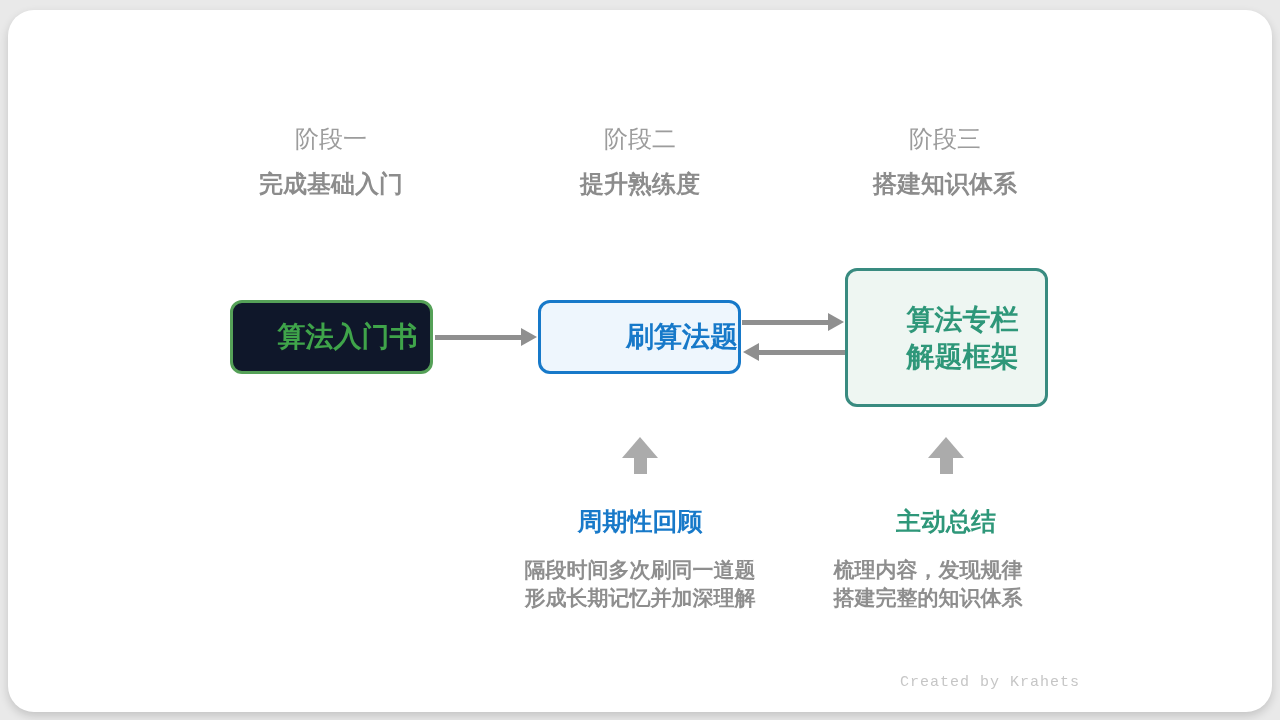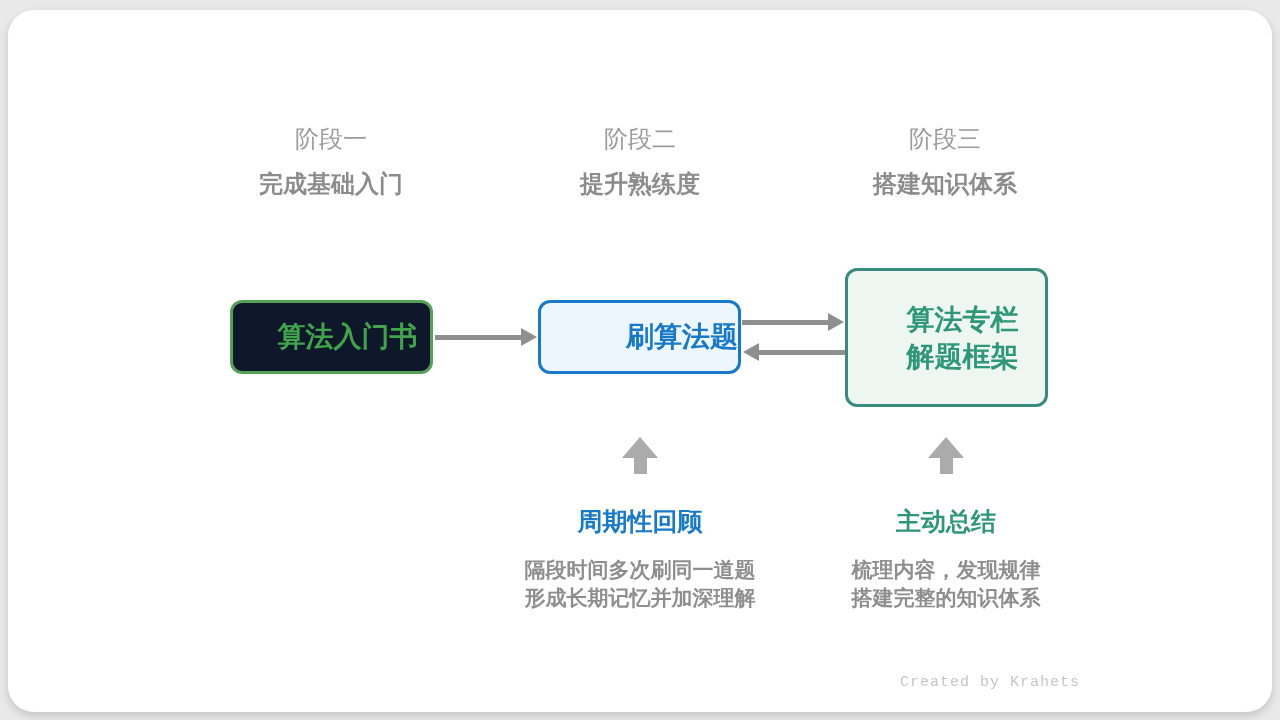--- a/index.html
+++ b/index.html
@@ -188,19 +188,19 @@
     <div class="stem"></div>
   </div>
 
   <div class="callout-title blue" style="left:540px; top:506px;">周期性回顾</div>
   <div class="callout-desc" style="left:490px; top:556px;">
     <div>隔段时间多次刷同一道题</div>
     <div>形成长期记忆并加深理解</div>
   </div>
 
   <div class="callout-title teal" style="left:846px; top:506px;">主动总结</div>
-  <div class="callout-desc" style="left:796px; top:556px;">
+  <div class="callout-desc" style="left:778px; top:556px;">
     <div>梳理内容，发现规律</div>
     <div>搭建完整的知识体系</div>
   </div>
 
   <div class="footer-credit">Created by Krahets</div>
 </div>
 
 </body></html>

